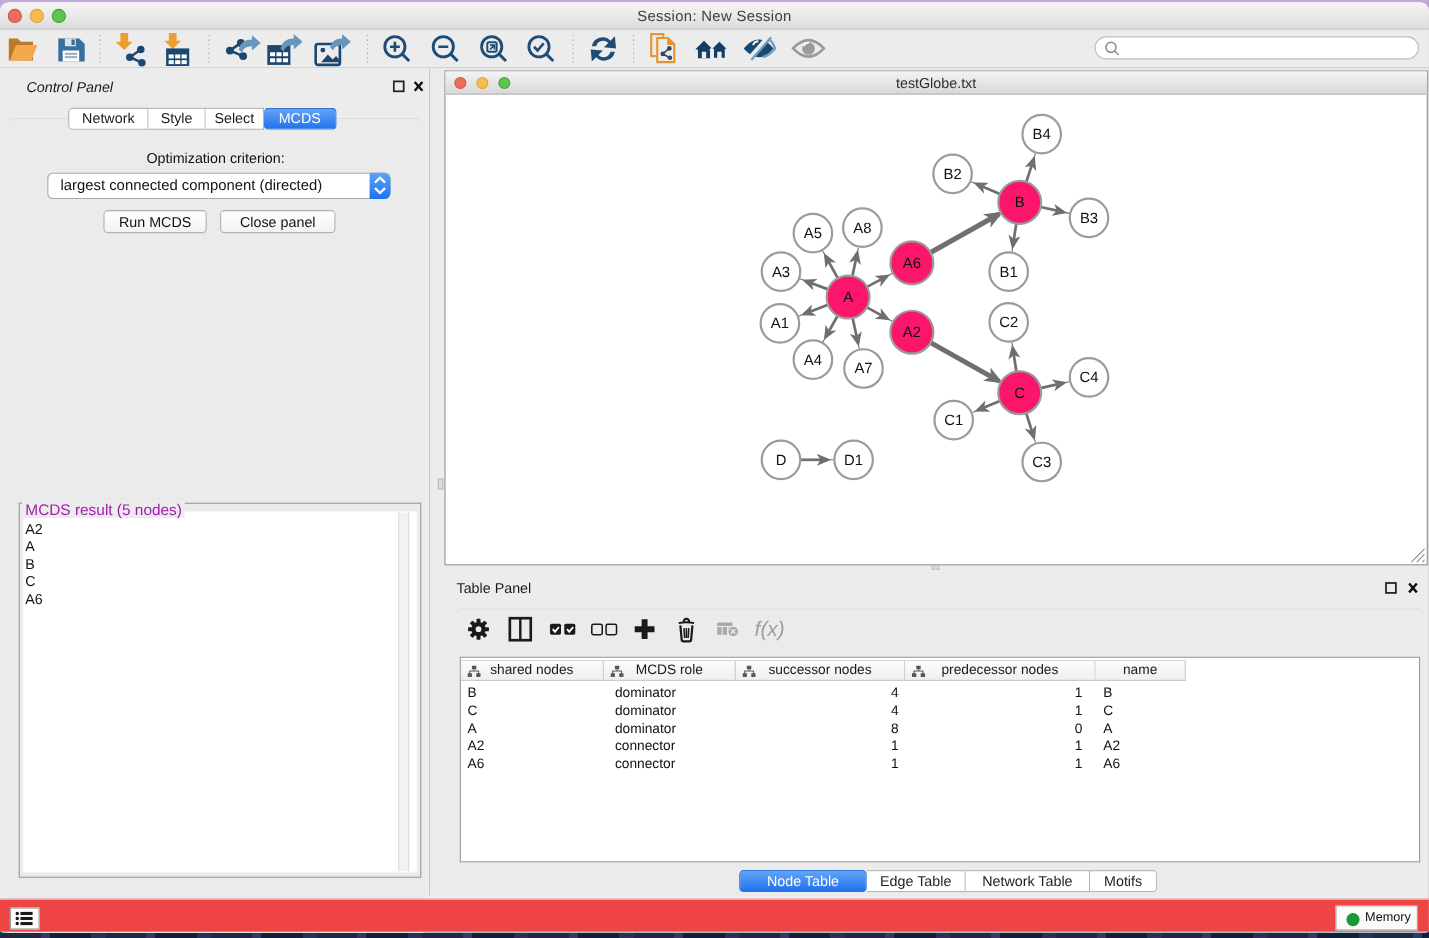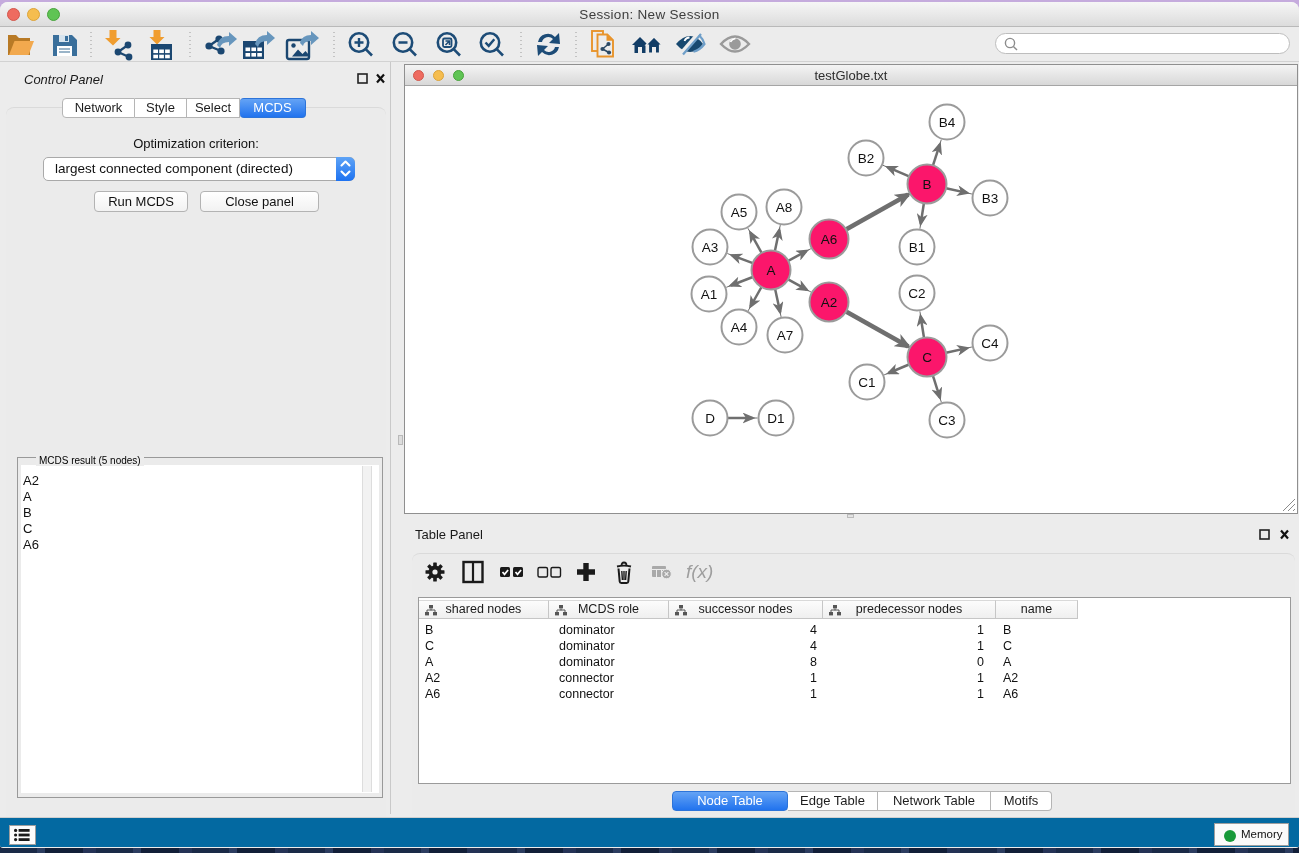--- a/index.html
+++ b/index.html
@@ -30,21 +30,21 @@
 .btn { position:absolute; height:21px; background:linear-gradient(#ffffff,#f2f2f2);
   border:1px solid #b3b3b3; border-radius:4px; font-size:13px; color:#111;
   text-align:center; line-height:19px; }
 #ctrl { position:absolute; top:60px; left:0; width:392px; height:752px; background:#ececec; }
 #netwin { position:absolute; left:404px; top:62px; width:894px; height:450px;
   background:#fff; border:1px solid #8f8f8f; }
 #netbar { position:absolute; top:0; left:0; width:100%; height:21px;
   background:linear-gradient(#f4f4f4,#d8d8d8); border-bottom:1px solid #a5a5a5; }
 #tablepanel { position:absolute; left:404px; top:518px; width:895px; height:295px; }
 #statusbar { position:absolute; top:815px; left:0; width:1299px; height:30px;
-  background:#0369a1; border-top:1px solid #cfcfcf; }
+  background:#ef4444; border-top:1px solid #cfcfcf; }
 svg text { font-family:"Liberation Sans", sans-serif; }
 .hcell { position:relative; height:19px; background:linear-gradient(#fcfcfc,#efefef);
   border-right:1px solid #c6c6c6; border-bottom:1px solid #c6c6c6; border-top:1px solid #d9d9d9;
   font-size:12.5px; color:#1a1a1a; text-align:center; line-height:17px; }
 .hcell .hico { position:absolute; left:6px; top:4px; }
 .trow { position:relative; height:16px; }
 .trow span { position:absolute; }
 .c1 { left:6px; } .c2 { left:140px; } .c3 { left:380px; width:18px; text-align:right; }
 .c4 { left:547px; width:18px; text-align:right; } .c5 { left:584px; }
 </style>
@@ -217,23 +217,23 @@
     <div style="position:absolute;left:0;top:74px;width:392px;text-align:center;font-size:13px;color:#111;">Optimization criterion:</div>
     <div style="position:absolute;left:43px;top:95px;width:312px;height:24px;background:#fff;border:1px solid #a9a9a9;border-radius:5px;">
       <div style="position:absolute;left:11px;top:3px;font-size:13.5px;color:#111;">largest connected component (directed)</div>
       <div style="position:absolute;right:-1px;top:-1px;width:19px;height:24px;background:linear-gradient(#5ea3f6,#1d72f1);border-radius:0 6px 6px 0;">
         <svg width="19" height="24">
             <path d="M5.5 8.5 L9.5 4.5 L13.5 8.5 M5.5 14.5 L9.5 18.5 L13.5 14.5" fill="none" stroke="#fff" stroke-width="2.1" stroke-linecap="round" stroke-linejoin="round"></path>
           </svg>
       </div>
     </div>
     <div class="btn" style="left:94px;top:129px;width:94px;">Run MCDS</div>
-    <div class="btn" style="left:200px;top:129px;width:119px;">Close panel</div>
+    <div class="btn" style="left:200px;top:129px;width:105px;">Close panel</div>
     <div style="position:absolute;left:17px;top:395px;width:366px;height:341px;border:1px solid #999;"></div>
-    <div style="position:absolute;left:36px;top:393px;font-size:10px;color:#000000;background:#ececec;padding:0 3px;z-index:3;">MCDS result (5 nodes)</div>
+    <div style="position:absolute;left:20px;top:393px;font-size:14px;color:#a21caf;background:#ececec;padding:0 3px;z-index:3;">MCDS result (5 nodes)</div>
     <div style="position:absolute;left:21px;top:403px;width:358px;height:328px;background:#fff;">
       <div style="position:absolute;right:7px;top:1px;bottom:1px;width:10px;background:#f2f2f2;border-left:1px solid #ddd;border-right:1px solid #ddd;"></div>
       <div style="position:absolute;left:2px;top:8px;font-size:13px;line-height:16px;color:#111;">A2<br>A<br>B<br>C<br>A6</div>
     </div>
     <div style="position:absolute;left:390px;top:0;width:1px;height:752px;background:#c9c9c9;"></div>
   </div>
   <div id="netwin">
     <div id="netbar">
       <div class="tl" style="left:8px;top:4.5px;width:11px;height:11px;background:#ee6b60;border:0.5px solid #d2574c;"></div>
       <div class="tl" style="left:28px;top:4.5px;width:11px;height:11px;background:#f5bd4f;border:0.5px solid #dca339;"></div>

